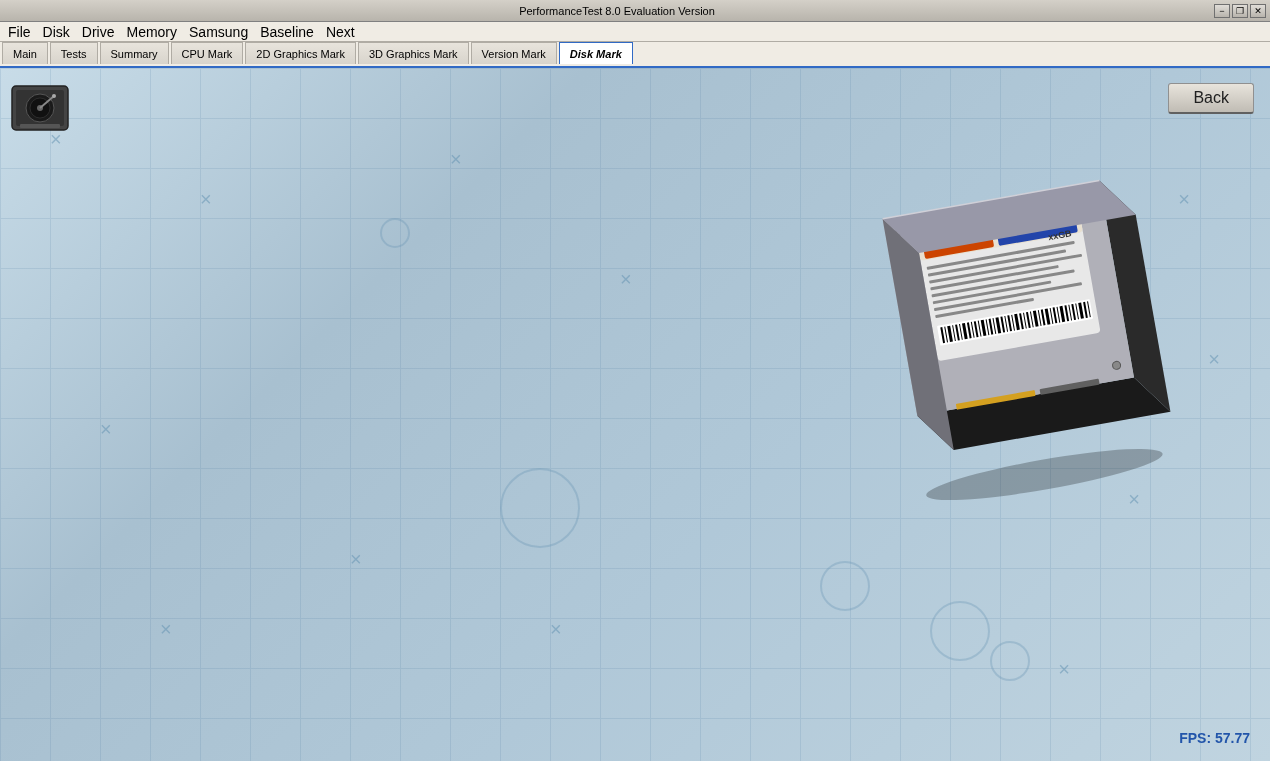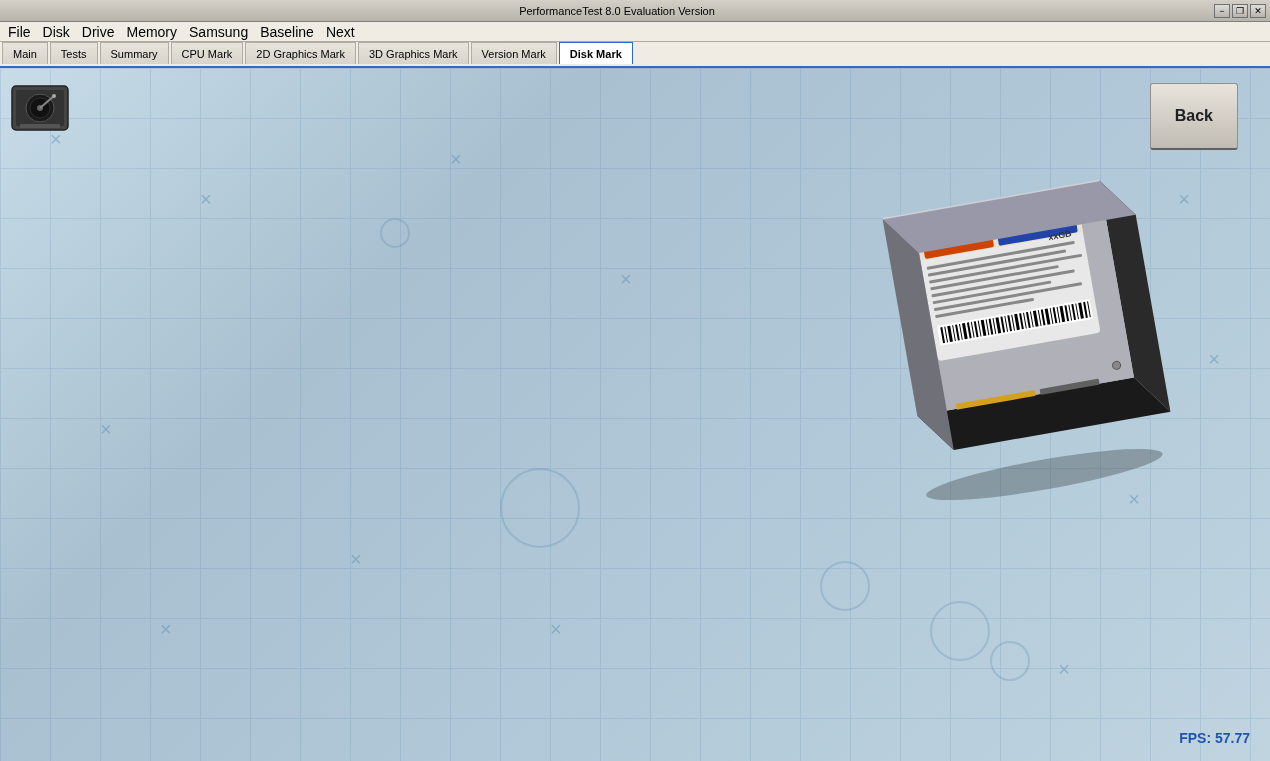--- a/index.html
+++ b/index.html
@@ -74,20 +74,21 @@
       margin-right: 2px;
       height: 22px;
       display: flex;
       align-items: center;
     }
     .tab.active {
       background: #ffffff;
       border-color: #316ac5;
       font-weight: bold;
       z-index: 1;
+      font-style: italic;
     }
 
     
     #main {
       width: 1270px;
       height: 693px;
       position: relative;
       overflow: hidden;
       background: #b8ccd8;
     }
@@ -168,28 +169,28 @@
       cursor: pointer;
       font-size: 13px;
       color: #202020;
       border-radius: 2px;
     }
 
     
     #back-btn {
       position: absolute;
       top: 15px;
-      right: 32px;
-      padding: 23px 24px;
+      right: 16px;
+      padding: 5px 24px;
       background: linear-gradient(to bottom, #e8e4dc, #c0bcb4);
       border: 1px solid #909090;
       border-bottom: 2px solid #606060;
       cursor: pointer;
       font-size: 16px;
-      font-weight: bold;
+      font-weight: normal;
       color: #202020;
       border-radius: 3px;
     }
 
     
     #fps-counter {
       position: absolute;
       bottom: 15px;
       right: 20px;
       font-size: 14px;

